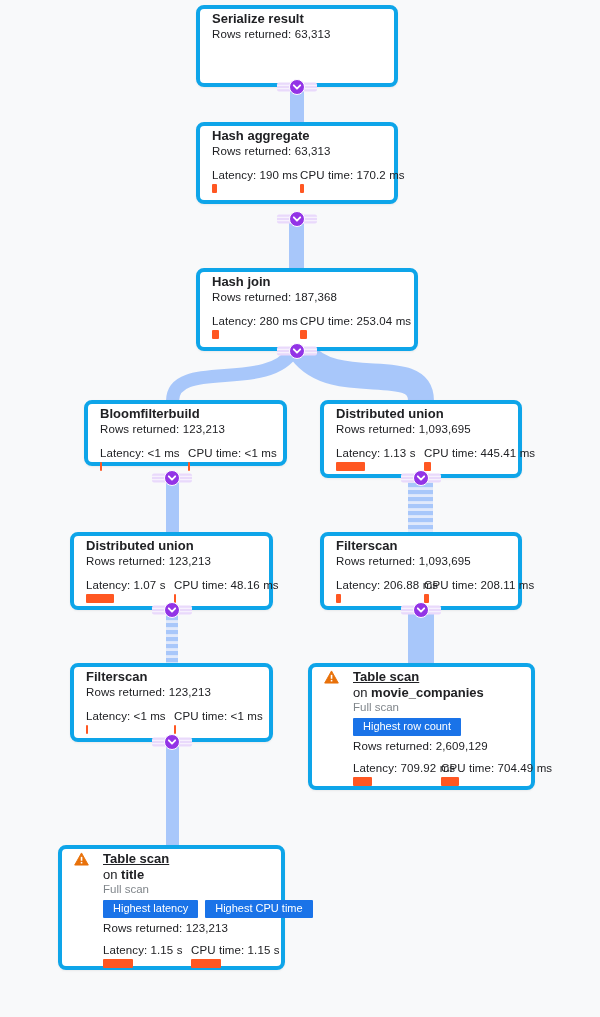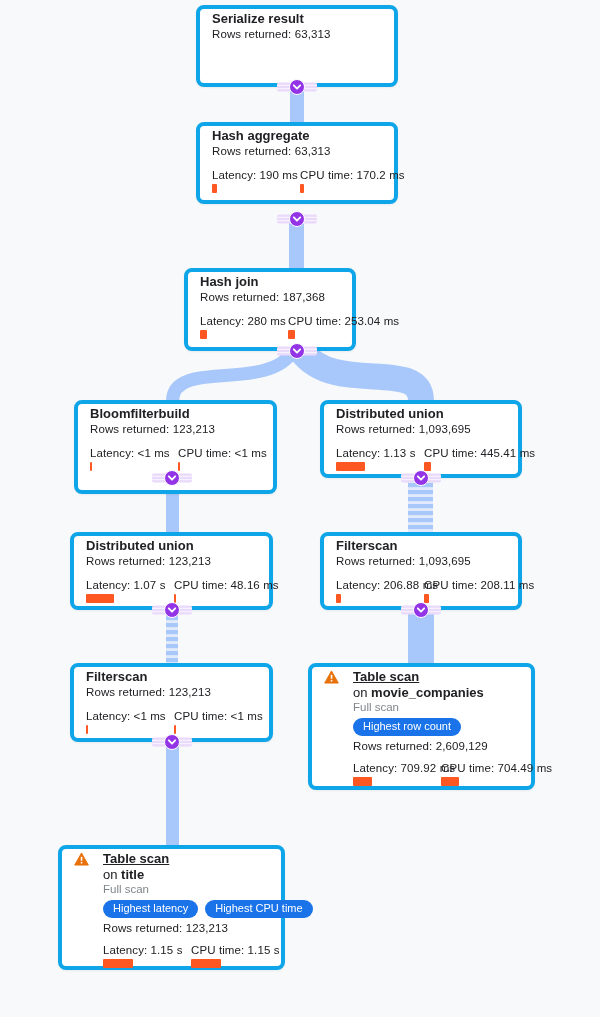--- a/index.html
+++ b/index.html
@@ -64,21 +64,21 @@
   .on-line{font-size:13px;line-height:15px;color:#202124;}
   .on-line b{font-weight:bold;}
   .full-scan{font-size:11.5px;line-height:15px;color:#80868b;}
   .badges{display:flex;gap:7px;margin:3px 0 3px 0;}
   .pill{
     background:#1a73e8;
     color:#ffffff;
     font-size:11px;
     line-height:13px;
     padding:2px 10px 3px 10px;
-    border-radius:9px;
+    border-radius:1px;
     white-space:nowrap;
   }
   .scan-body .metrics{grid-template-columns:88px 1fr;margin-top:8px;}
 </style>
 </head>
 <body>
 
 <svg id="edges-layer" class="layer" width="600" height="1017">
   <defs>
     <pattern id="stripes" width="10" height="7" patternUnits="userSpaceOnUse">
@@ -121,36 +121,36 @@
         <div class="metric-label">Latency: 190 ms</div>
         <div class="bar" style="width: 5px;"></div>
       </div>
       <div class="metric">
         <div class="metric-label">CPU time: 170.2 ms</div>
         <div class="bar" style="width: 4px;"></div>
       </div>
     </div>
   </div>
 
-  <div class="card" style="left:184px;top:268px;width:172px;height:83px">
+  <div class="card" style="left:196px;top:268px;width:222px;height:83px">
     <div class="card-title">Hash join</div>
     <div class="card-rows">Rows returned: 187,368</div>
     <div class="metrics">
       <div class="metric">
         <div class="metric-label">Latency: 280 ms</div>
         <div class="bar" style="width: 7px;"></div>
       </div>
       <div class="metric">
         <div class="metric-label">CPU time: 253.04 ms</div>
         <div class="bar" style="width: 7px;"></div>
       </div>
     </div>
   </div>
 
-  <div class="card" style="left:74px;top:400px;width:203px;height:94px">
+  <div class="card" style="left:84px;top:400px;width:203px;height:66px">
     <div class="card-title">Bloomfilterbuild</div>
     <div class="card-rows">Rows returned: 123,213</div>
     <div class="metrics">
       <div class="metric">
         <div class="metric-label">Latency: &lt;1 ms</div>
         <div class="bar" style="width: 2px;"></div>
       </div>
       <div class="metric">
         <div class="metric-label">CPU time: &lt;1 ms</div>
         <div class="bar" style="width: 2px;"></div>

